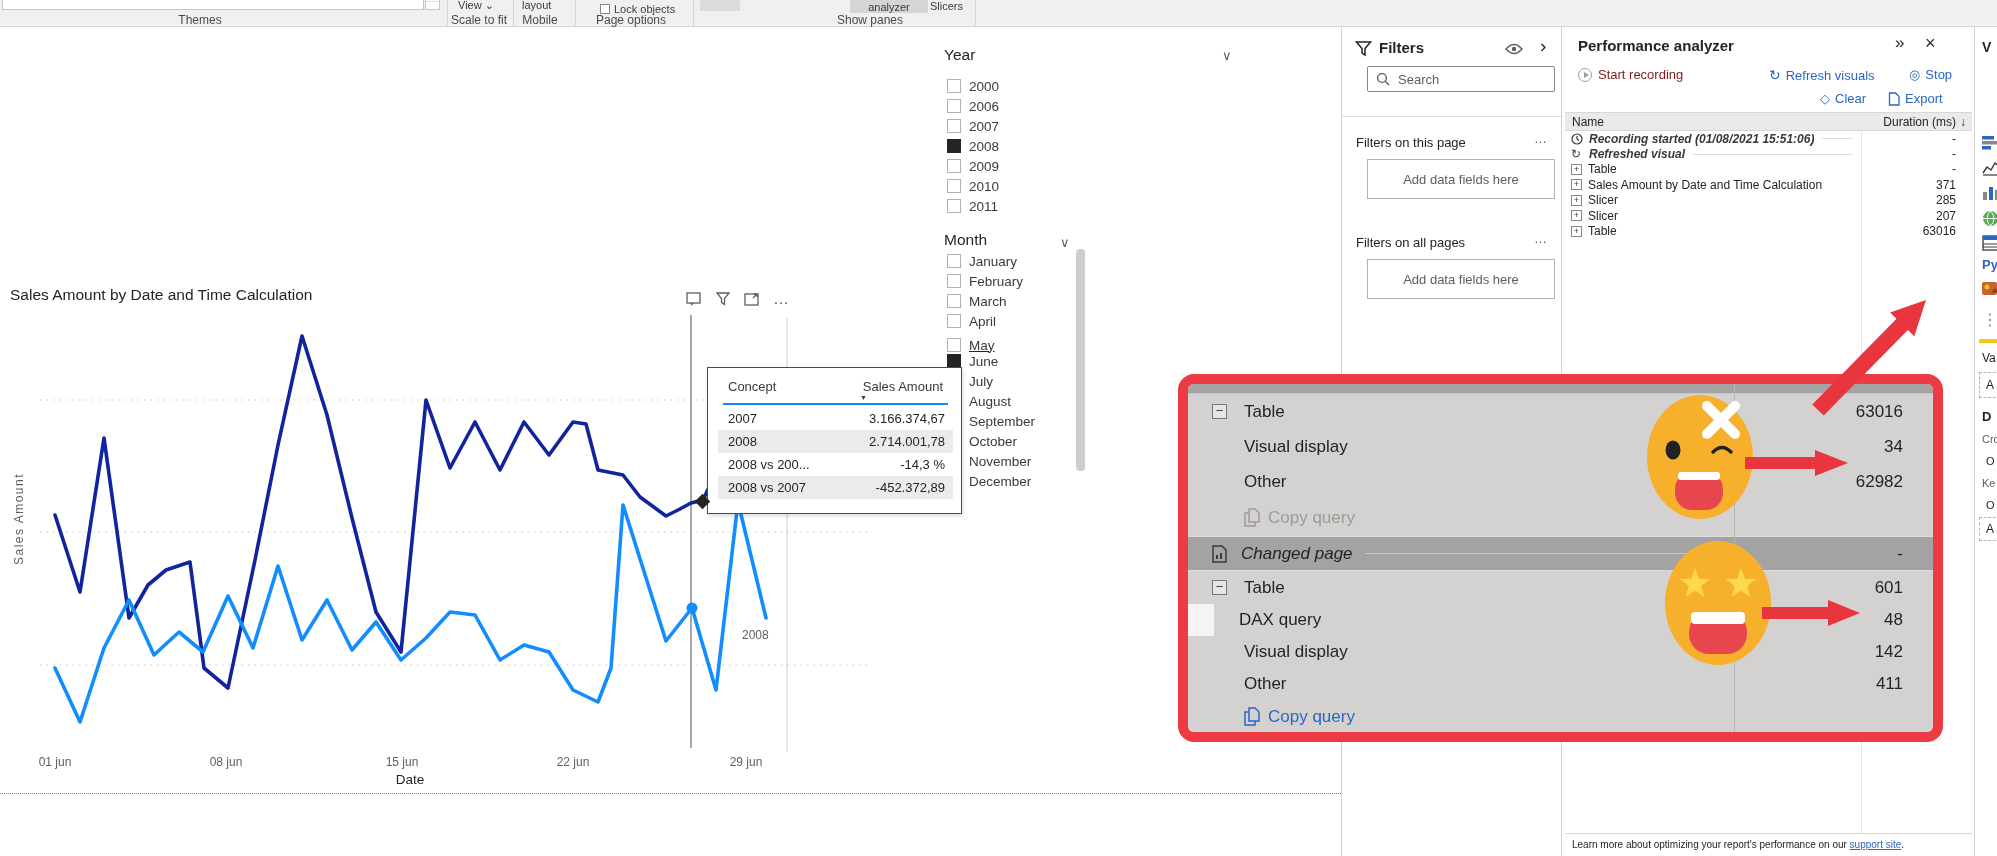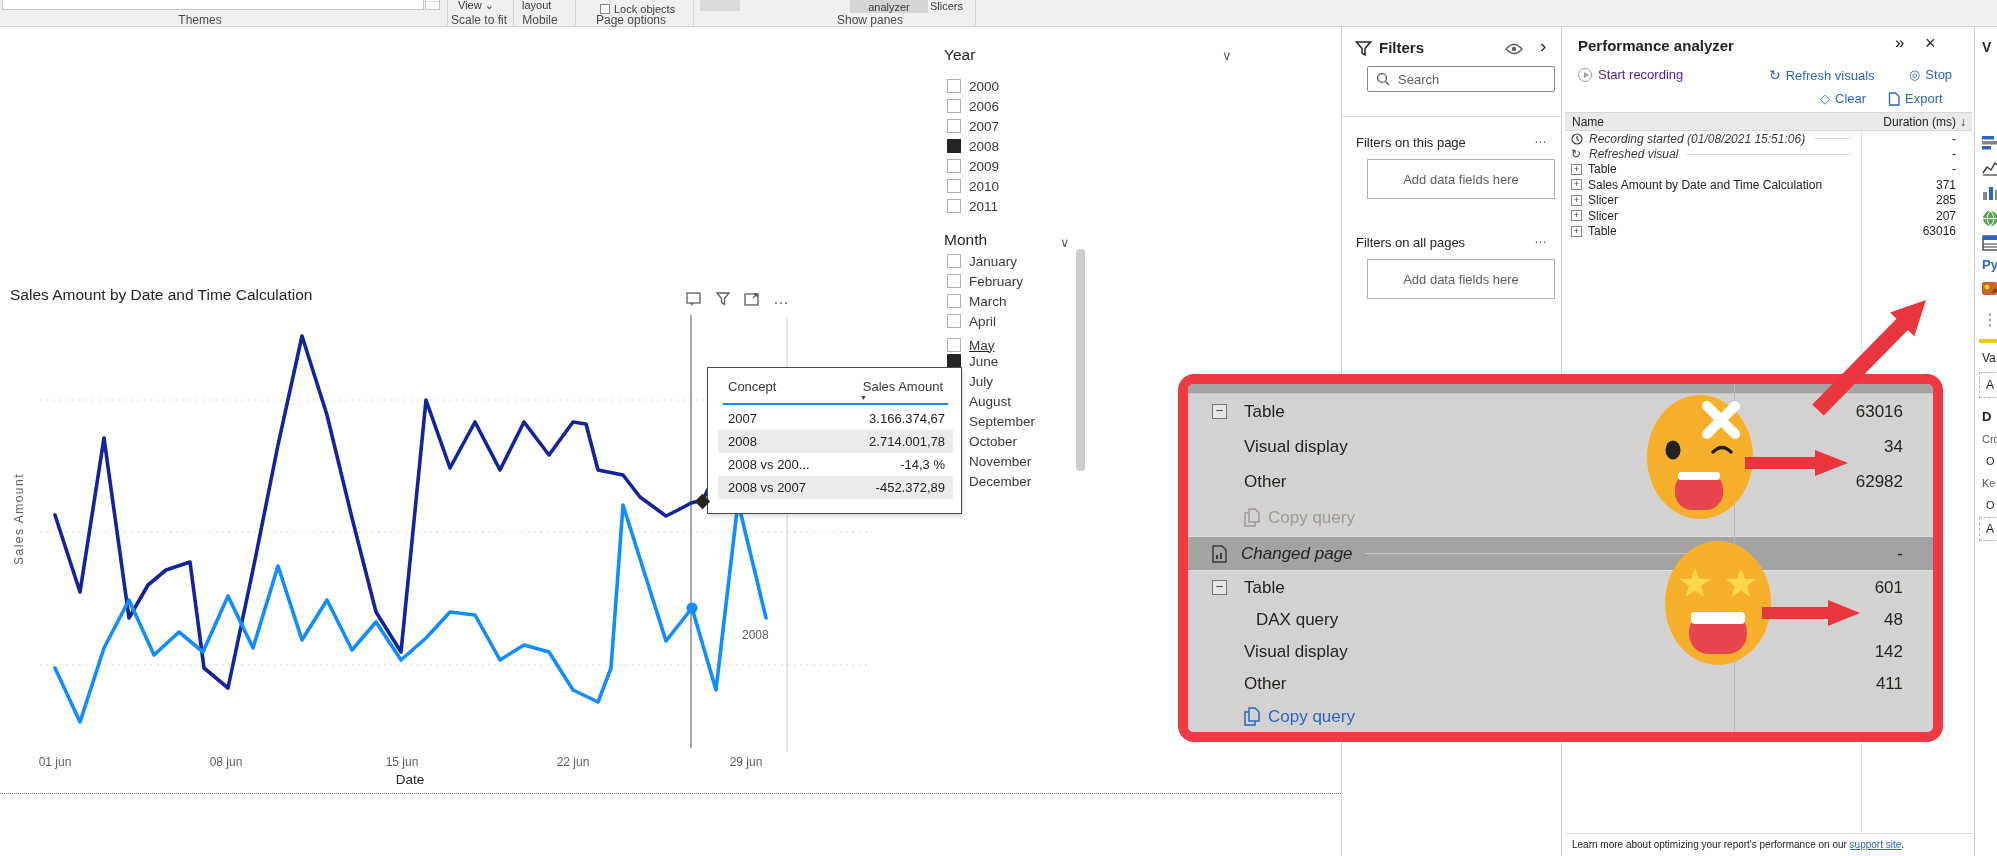--- a/index.html
+++ b/index.html
@@ -50,32 +50,32 @@
   .tt-c1 { padding-left:10px; width:110px; }
   .tt-c2 { flex:1; text-align:right; padding-right:8px; }
 
   
   #filters-pane { left:1341px; top:27px; width:221px; height:829px; background:#fff; border-left:1px solid #d1d1d1; border-right:1px solid #d1d1d1; }
   #perf-pane { left:1565px; top:27px; width:407px; height:829px; background:#fff; }
   #viz-strip { left:1974px; top:27px; width:23px; height:829px; background:#fff; border-left:1px solid #d1d1d1; overflow:hidden; }
 
   .pane-title { font-size:15px; font-weight:bold; color:#252423; }
   .link-blue { color:#2b66c2; font-size:13px; }
-  .gray-action { color:#4c1d95; font-size:13px; }
+  .gray-action { color:#7f1d1d; font-size:13px; }
   #filters-search { position:absolute; left:25px; top:39px; width:188px; height:26px; border:1px solid #8a8886; border-radius:2px; background:#fff; display:flex; align-items:center; }
   #filters-search span { color:#605e5c; font-size:13px; margin-left:8px; }
   .filters-section-label { font-size:13px; color:#252423; }
   .add-fields-box { position:absolute; left:25px; width:188px; height:40px; border:1px solid #b3b0ad; display:flex; align-items:center; justify-content:center; font-size:13px; color:#605e5c; background:#fff; }
   .dots { color:#605e5c; font-size:13px; letter-spacing:1px; }
 
   #perf-grid-header { position:absolute; left:0; top:85px; width:407px; height:19px; background:#eaeaea; border-top:1px solid #d8d8d8; border-bottom:1px solid #d8d8d8; display:flex; align-items:center; font-size:12px; color:#252423; }
   #perf-rows { position:absolute; left:0; top:104px; width:407px; }
   .perf-row { display:flex; align-items:center; height:15.4px; font-size:12px; color:#252423; padding-left:6px; }
   .perf-row .lbl { margin-left:6px; white-space:nowrap; }
-  .perf-row.italic .lbl { font-style:italic; color:#3b3a39; }
+  .perf-row.italic .lbl { font-style:italic; color:#3b3a39;font-weight:bold; }
   .perf-row .leader { flex:1; border-top:1px solid #dcdcdc; margin:0 8px; margin-right:100px; }
   .perf-row .val { margin-left:auto; padding-right:16px; }
   .expand-box { width:11px; height:11px; border:1px solid #8a8886; font-size:9px; line-height:9px; text-align:center; color:#3b3a39; flex:none; background:#fff; }
   #perf-col-divider { position:absolute; left:296px; top:104px; width:1px; height:702px; background:#e2e2e2; }
   #perf-footer-divider { position:absolute; left:0; top:806px; width:407px; height:1px; background:#d8d8d8; }
   #perf-footer { position:absolute; left:7px; top:812px; width:398px; font-size:10px; color:#252423; }
   #perf-footer a { color:#2b66c2; text-decoration:underline; }
 
   
   .strip-item { position:absolute; left:7px; white-space:nowrap; }
@@ -477,21 +477,21 @@
           </svg>
         <span style="margin-left:14px;">Changed page</span>
         <span class="ov-leader"></span>
         <span class="val" style="font-style:normal;">-</span>
       </div>
       <div class="ov-row ov-group-bg" style="height:33px; padding-left:24px;">
         <span class="ov-collapse">−</span>
         <span style="margin-left:17px;">Table</span>
         <span class="val">601</span>
       </div>
-      <div class="ov-row ov-group-bg" style="height:32px; padding-left:68px;">
+      <div class="ov-row ov-group-bg" style="height:32px; padding-left:25px;margin-left:26px;">
         <span>DAX query</span>
         <span class="val">48</span>
       </div>
       <div class="ov-row ov-group-bg" style="height:32px; padding-left:56px;">
         <span>Visual display</span>
         <span class="val">142</span>
       </div>
       <div class="ov-row ov-group-bg" style="height:32px; padding-left:56px;">
         <span>Other</span>
         <span class="val">411</span>

